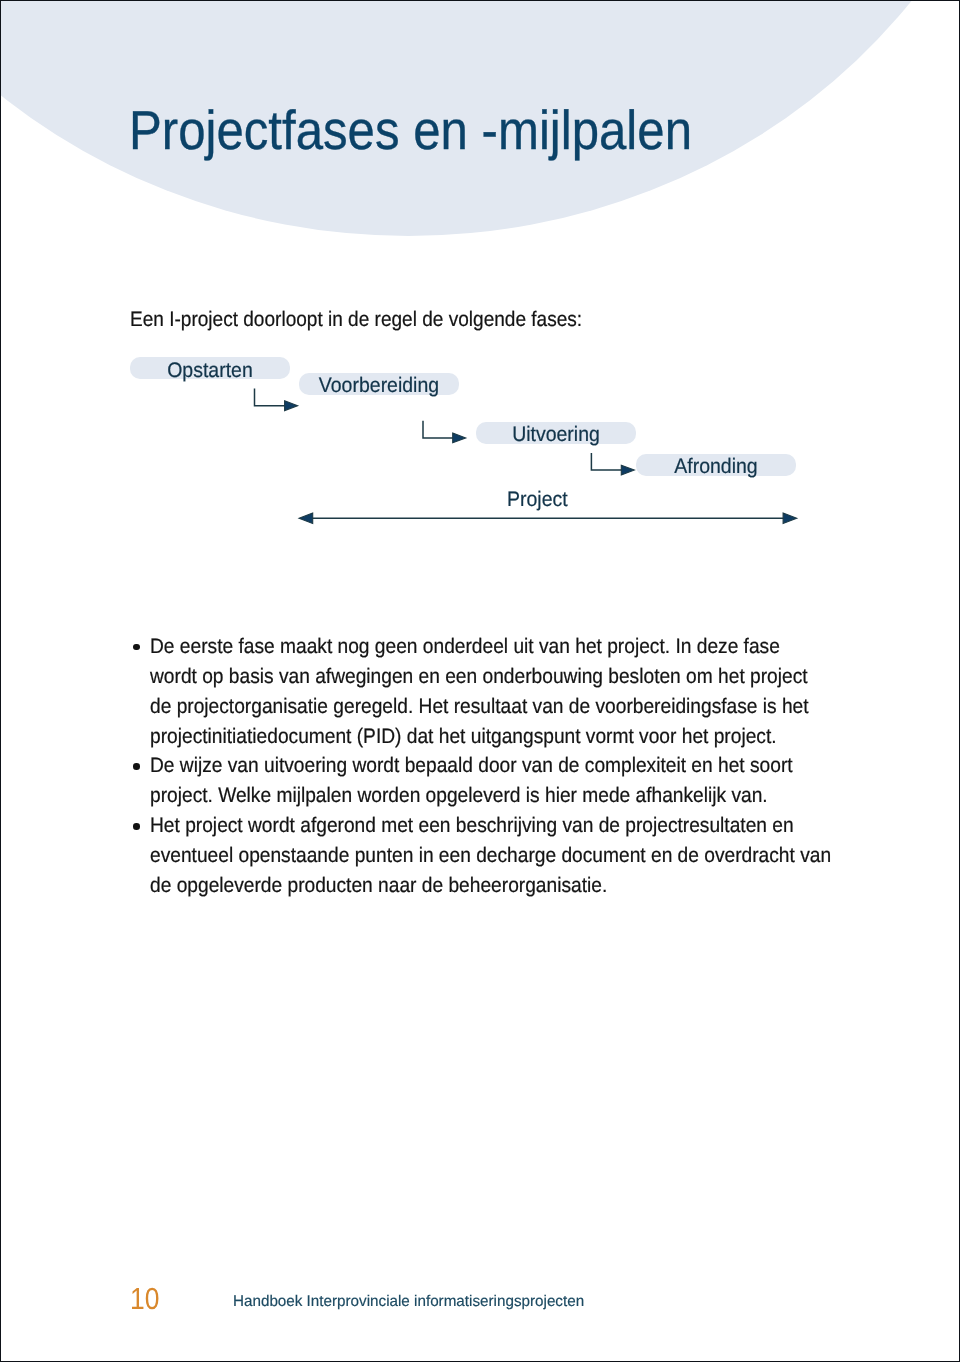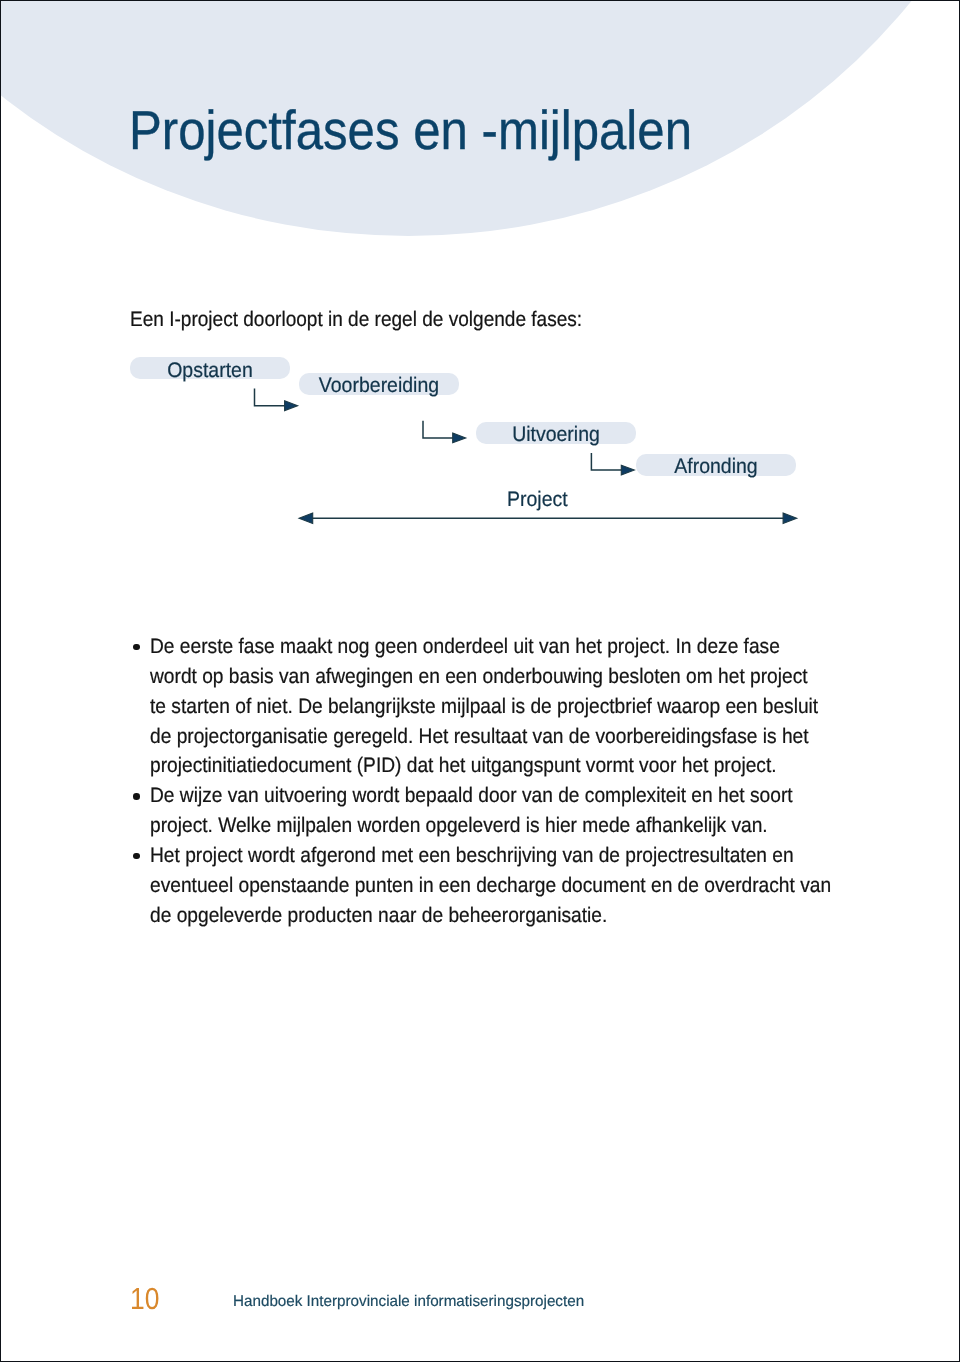--- a/index.html
+++ b/index.html
@@ -81,23 +81,20 @@
 
   <div class="bodytext">
         <div class="bline">
           <span class="bullet"></span>
           <span class="btxt">De eerste fase maakt nog geen onderdeel uit van het project. In deze fase</span>
         </div>
         <div class="bline">
           <span class="btxt">wordt op basis van afwegingen en een onderbouwing besloten om het project</span>
         </div>
         <div class="bline">
-          <span class="btxt">te starten of niet. De belangrijkste mijlpaal is de projectbrief waarop een besluit</span>
-        </div>
-        <div class="bline">
           <span class="btxt">de projectorganisatie geregeld. Het resultaat van de voorbereidingsfase is het</span>
         </div>
         <div class="bline">
           <span class="btxt">projectinitiatiedocument (PID) dat het uitgangspunt vormt voor het project.</span>
         </div>
         <div class="bline">
           <span class="bullet"></span>
           <span class="btxt">De wijze van uitvoering wordt bepaald door van de complexiteit en het soort</span>
         </div>
         <div class="bline">

